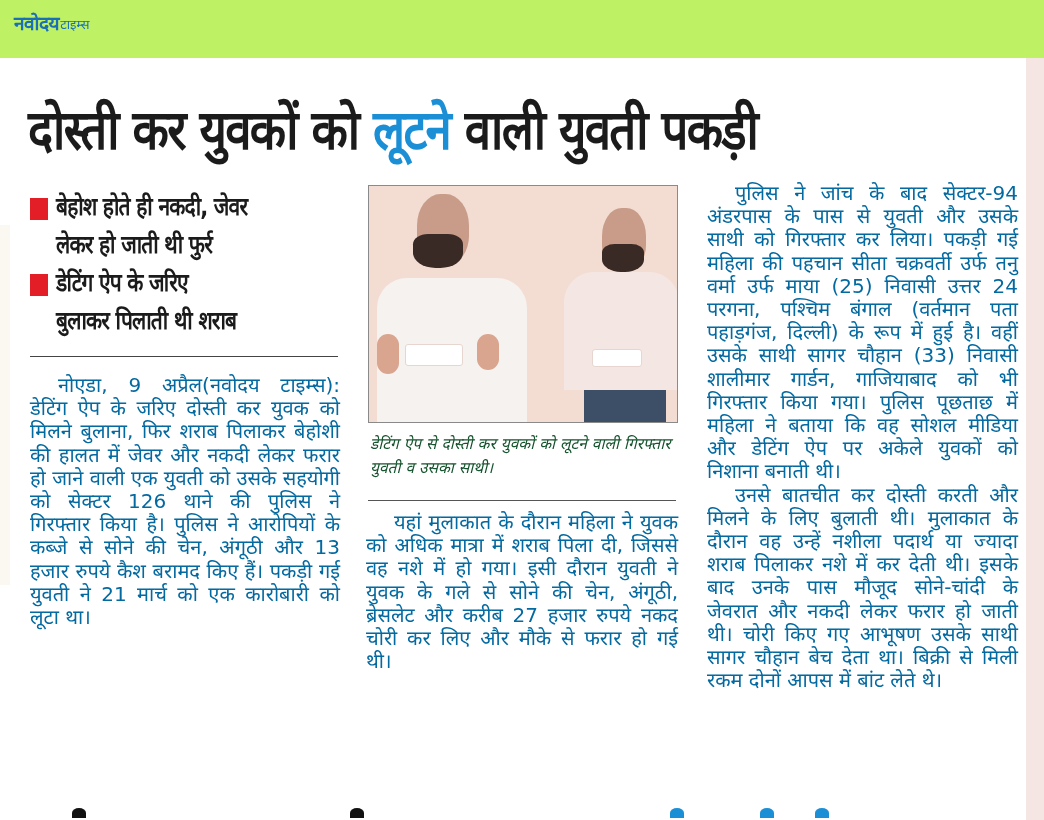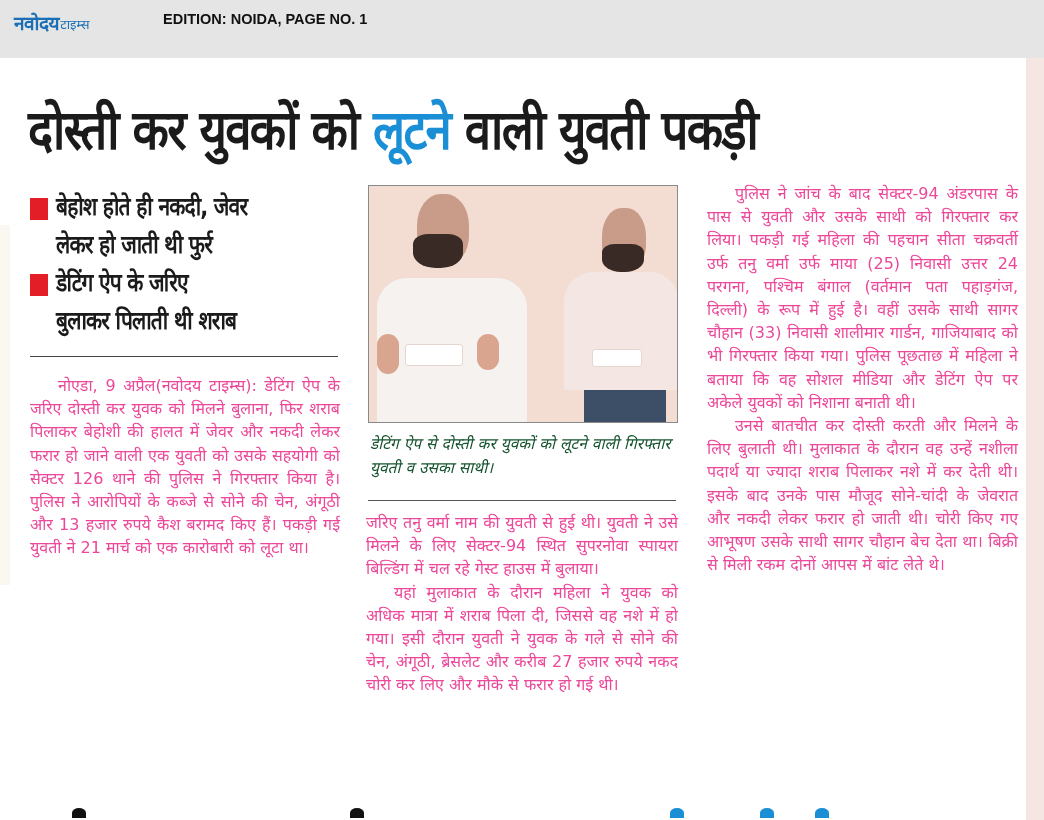--- a/index.html
+++ b/index.html
@@ -2,21 +2,21 @@
 <html><head>
 <meta charset="utf-8">
 <style>
   * { margin: 0; padding: 0; box-sizing: border-box; }
   html, body { width: 1044px; height: 820px; overflow: hidden; background: #ffffff; }
   body { font-family: "DejaVu Sans", sans-serif; color: #1a1a1a; position: relative; }
 
   
   .topbar {
     position: absolute; left: 0; top: 0; width: 1044px; height: 58px;
-    background: #e5e5e5;
+    background: #bef264;
   }
   .logo {
     position: absolute; left: 14px; top: 10px; height: 24px;
     display: flex; align-items: flex-end;
   }
   .logo-main {
     font-family: "DejaVu Sans", sans-serif; font-weight: bold;
     color: #1a6fb6; font-size: 19px; line-height: 22px; letter-spacing: -0.5px;
   }
   .logo-sub {
@@ -62,22 +62,22 @@
     width: 18px; height: 22px; background: #e41e26; margin-right: 8px; margin-top: 10px;
     flex: 0 0 auto;
   }
   .bullet .txt { white-space: pre-line; transform: scaleX(0.84); transform-origin: left top; width: 340px; }
   .rule1 {
     position: absolute; left: 30px; top: 356px; width: 308px; height: 1px; background: #444;
   }
 
   .col {
     position: absolute;
-    font-family: "DejaVu Sans", sans-serif; font-size: 16px; line-height: 23.2px;
-    color: #ec4899; text-align: justify;
+    font-family: "DejaVu Sans", sans-serif; font-size: 20px; line-height: 23.2px;
+    color: #0369a1; text-align: justify;
   }
   .col p { margin: 0; }
   .col p.indent { text-indent: 28px; }
   .col1 { left: 30px; top: 374px; width: 310px; }
   .col2 { left: 366px; top: 511px; width: 312px; }
   .col3 { left: 707px; top: 182px; width: 311px; }
 
   .photo {
     position: absolute; left: 368px; top: 185px; width: 310px; height: 238px;
     background: #f3ddd3; border: 1px solid #8a8a8a; overflow: hidden;
@@ -106,21 +106,20 @@
 </style>
 </head>
 <body>
 
 <div class="topbar">
   <div class="logo">
     <span class="logo-main">नवोदय</span>
     <span class="logo-sub">टाइम्स</span>
   </div>
   <div class="edition">
-    <div>EDITION: NOIDA, PAGE NO. 1</div>
   </div>
 </div>
 
 <div class="page"></div>
 <div class="left-strip"></div>
 <div class="right-strip"></div>
 
 <div class="headline"><span>दोस्ती कर युवकों को </span><span class="hl">लूटने</span><span> वाली युवती पकड़ी</span></div>
 
 <div class="bullets">
@@ -155,21 +154,20 @@
     <div class="shirt" style="left:0;top:76px;width:115px;height:118px;background:#f4e7e3;"></div>
     <div class="head" style="left:38px;top:12px;width:44px;height:62px;"></div>
     <div class="mask" style="left:38px;top:48px;width:42px;height:28px;"></div>
     <div class="box" style="left:28px;top:153px;width:50px;height:18px;"></div>
   </div>
 </div>
 <div class="caption">डेटिंग ऐप से दोस्ती कर युवकों को लूटने वाली गिरफ्तार युवती व उसका साथी।</div>
 <div class="rule2"></div>
 
 <div class="col col2">
-  <p>जरिए तनु वर्मा नाम की युवती से हुई थी। युवती ने उसे मिलने के लिए सेक्टर-94 स्थित सुपरनोवा स्पायरा बिल्डिंग में चल रहे गेस्ट हाउस में बुलाया।</p>
   <p class="indent">यहां मुलाकात के दौरान महिला ने युवक को अधिक मात्रा में शराब पिला दी, जिससे वह नशे में हो गया। इसी दौरान युवती ने युवक के गले से सोने की चेन, अंगूठी, ब्रेसलेट और करीब 27 हजार रुपये नकद चोरी कर लिए और मौके से फरार हो गई थी।</p>
 </div>
 
 <div class="col col3">
   <p class="indent">पुलिस ने जांच के बाद सेक्टर-94 अंडरपास के पास से युवती और उसके साथी को गिरफ्तार कर लिया। पकड़ी गई महिला की पहचान सीता चक्रवर्ती उर्फ तनु वर्मा उर्फ माया (25) निवासी उत्तर 24 परगना, पश्चिम बंगाल (वर्तमान पता पहाड़गंज, दिल्ली) के रूप में हुई है। वहीं उसके साथी सागर चौहान (33) निवासी शालीमार गार्डन, गाजियाबाद को भी गिरफ्तार किया गया। पुलिस पूछताछ में महिला ने बताया कि वह सोशल मीडिया और डेटिंग ऐप पर अकेले युवकों को निशाना बनाती थी।</p>
   <p class="indent">उनसे बातचीत कर दोस्ती करती और मिलने के लिए बुलाती थी। मुलाकात के दौरान वह उन्हें नशीला पदार्थ या ज्यादा शराब पिलाकर नशे में कर देती थी। इसके बाद उनके पास मौजूद सोने-चांदी के जेवरात और नकदी लेकर फरार हो जाती थी। चोरी किए गए आभूषण उसके साथी सागर चौहान बेच देता था। बिक्री से मिली रकम दोनों आपस में बांट लेते थे।</p>
 </div>
 
 <div class="bottom-blobs">
   <span style="left:72px;background:#111;"></span>

